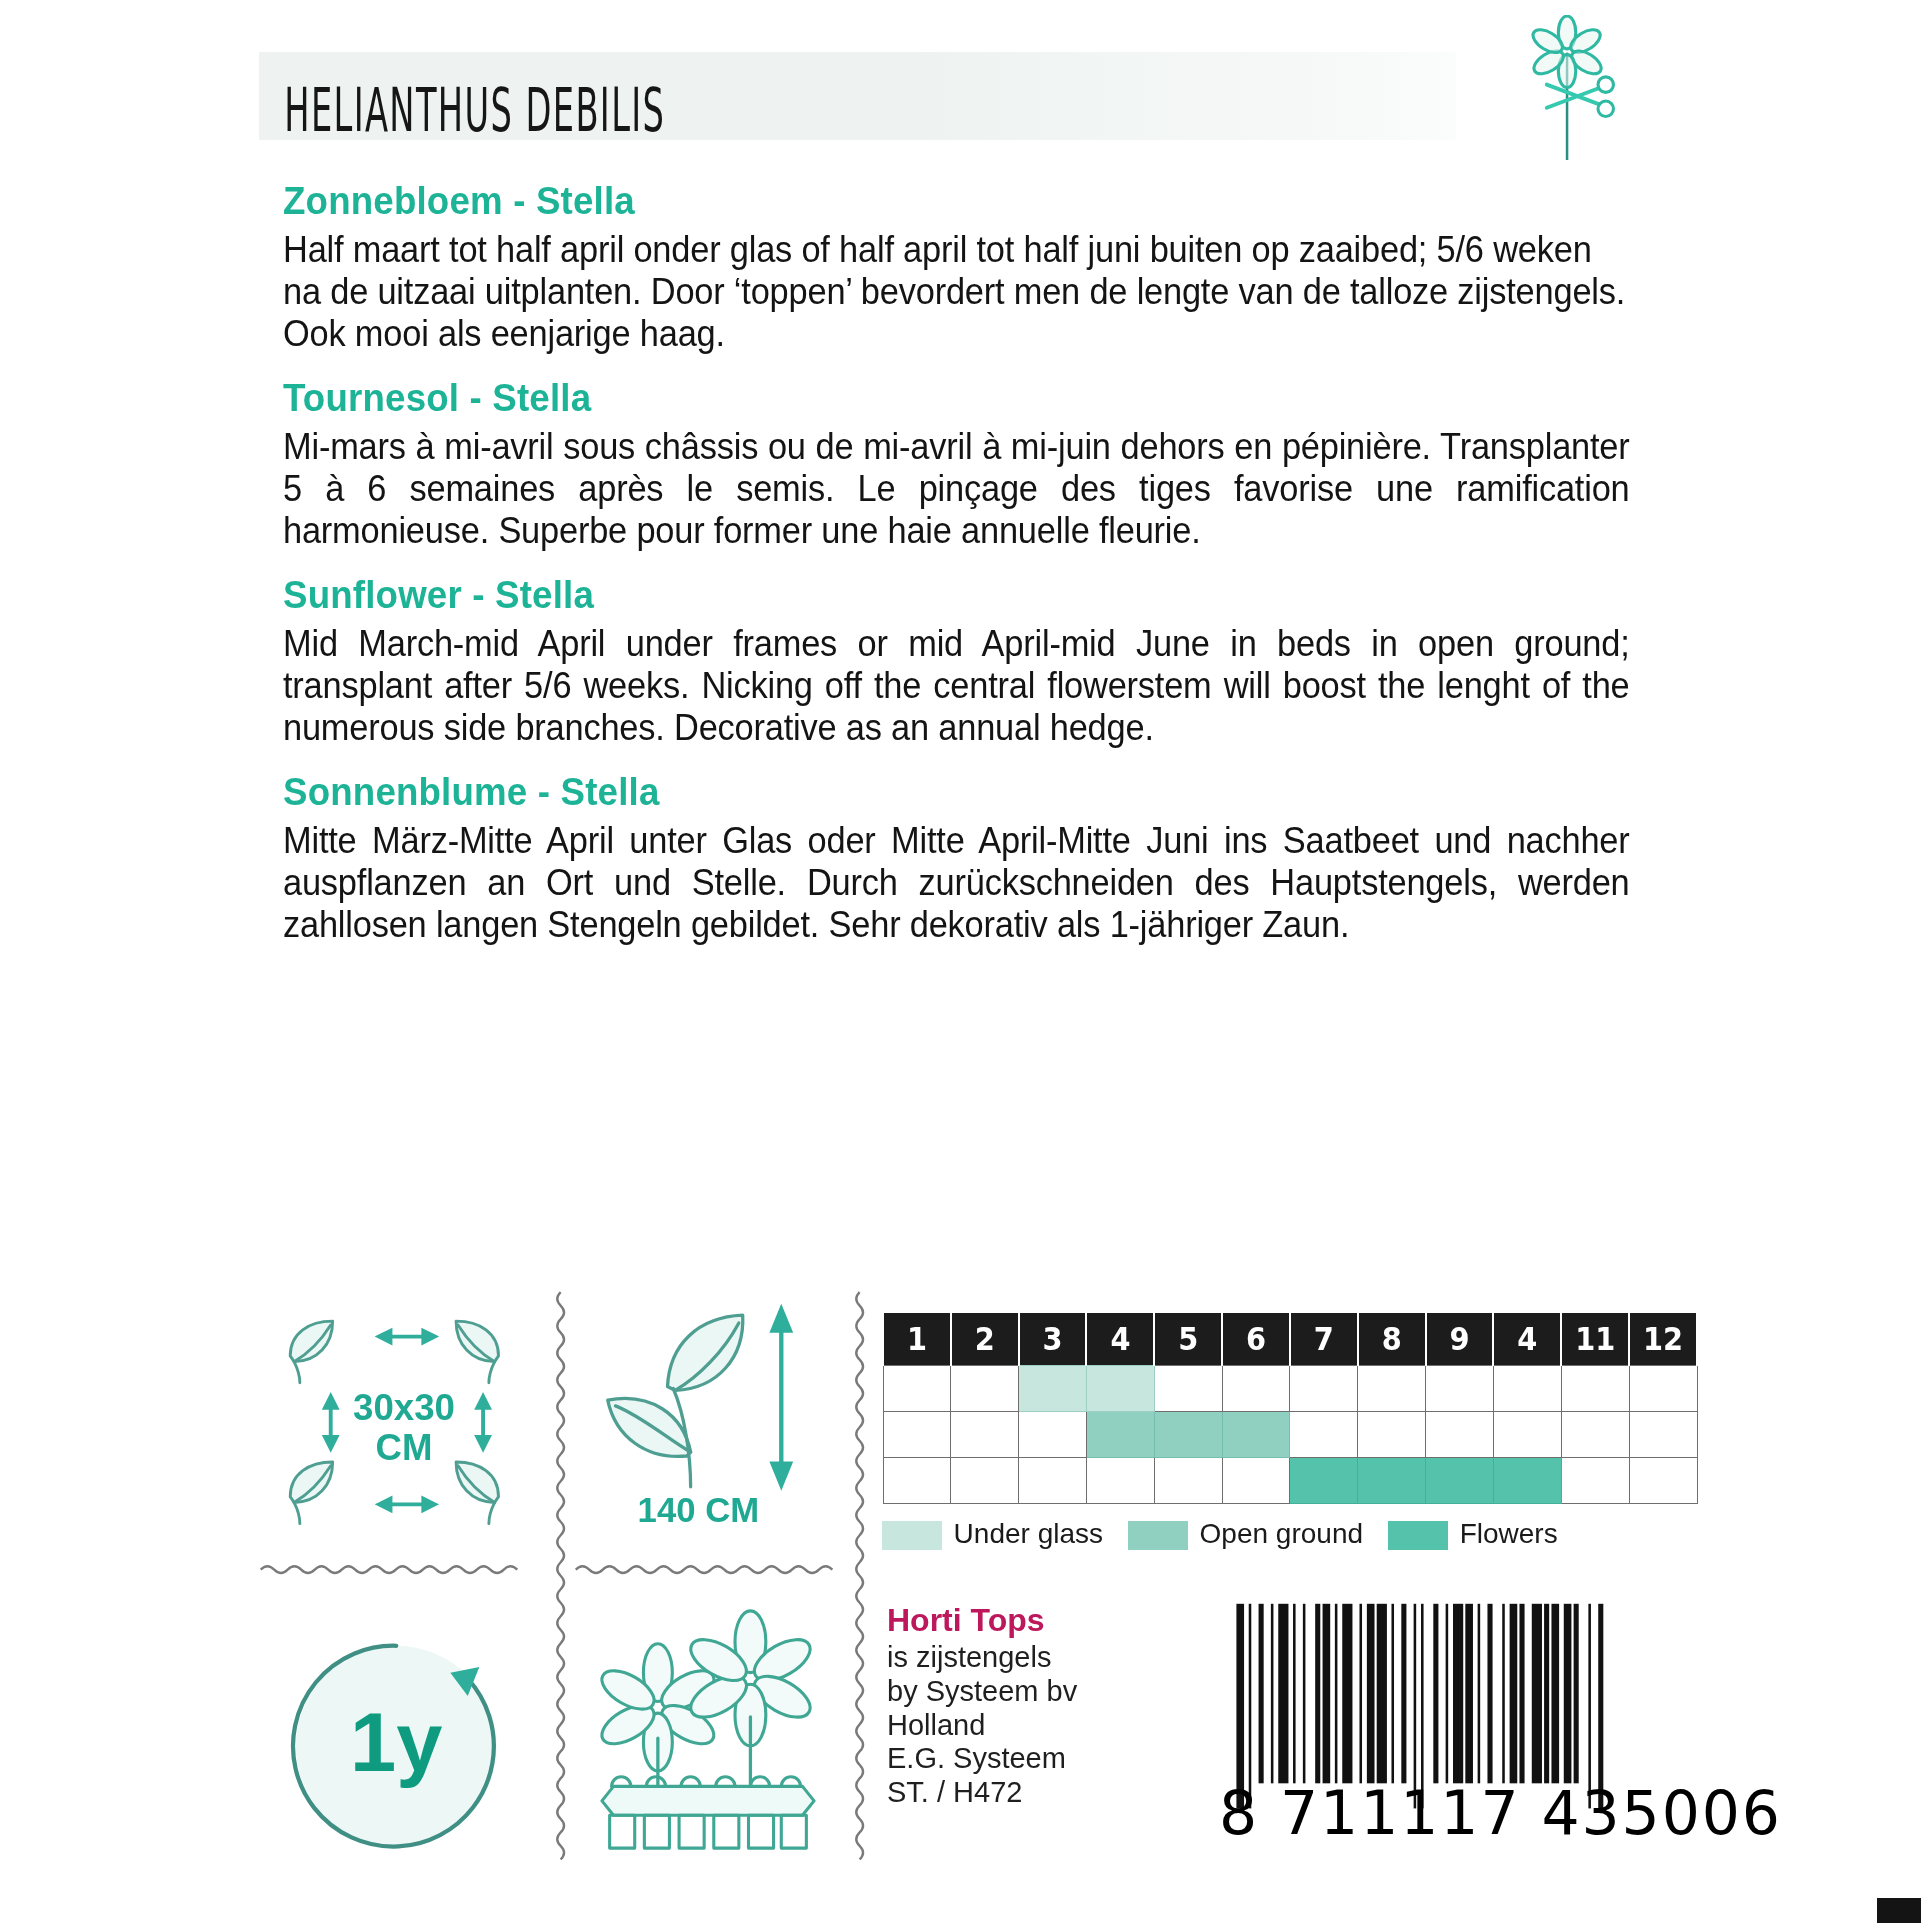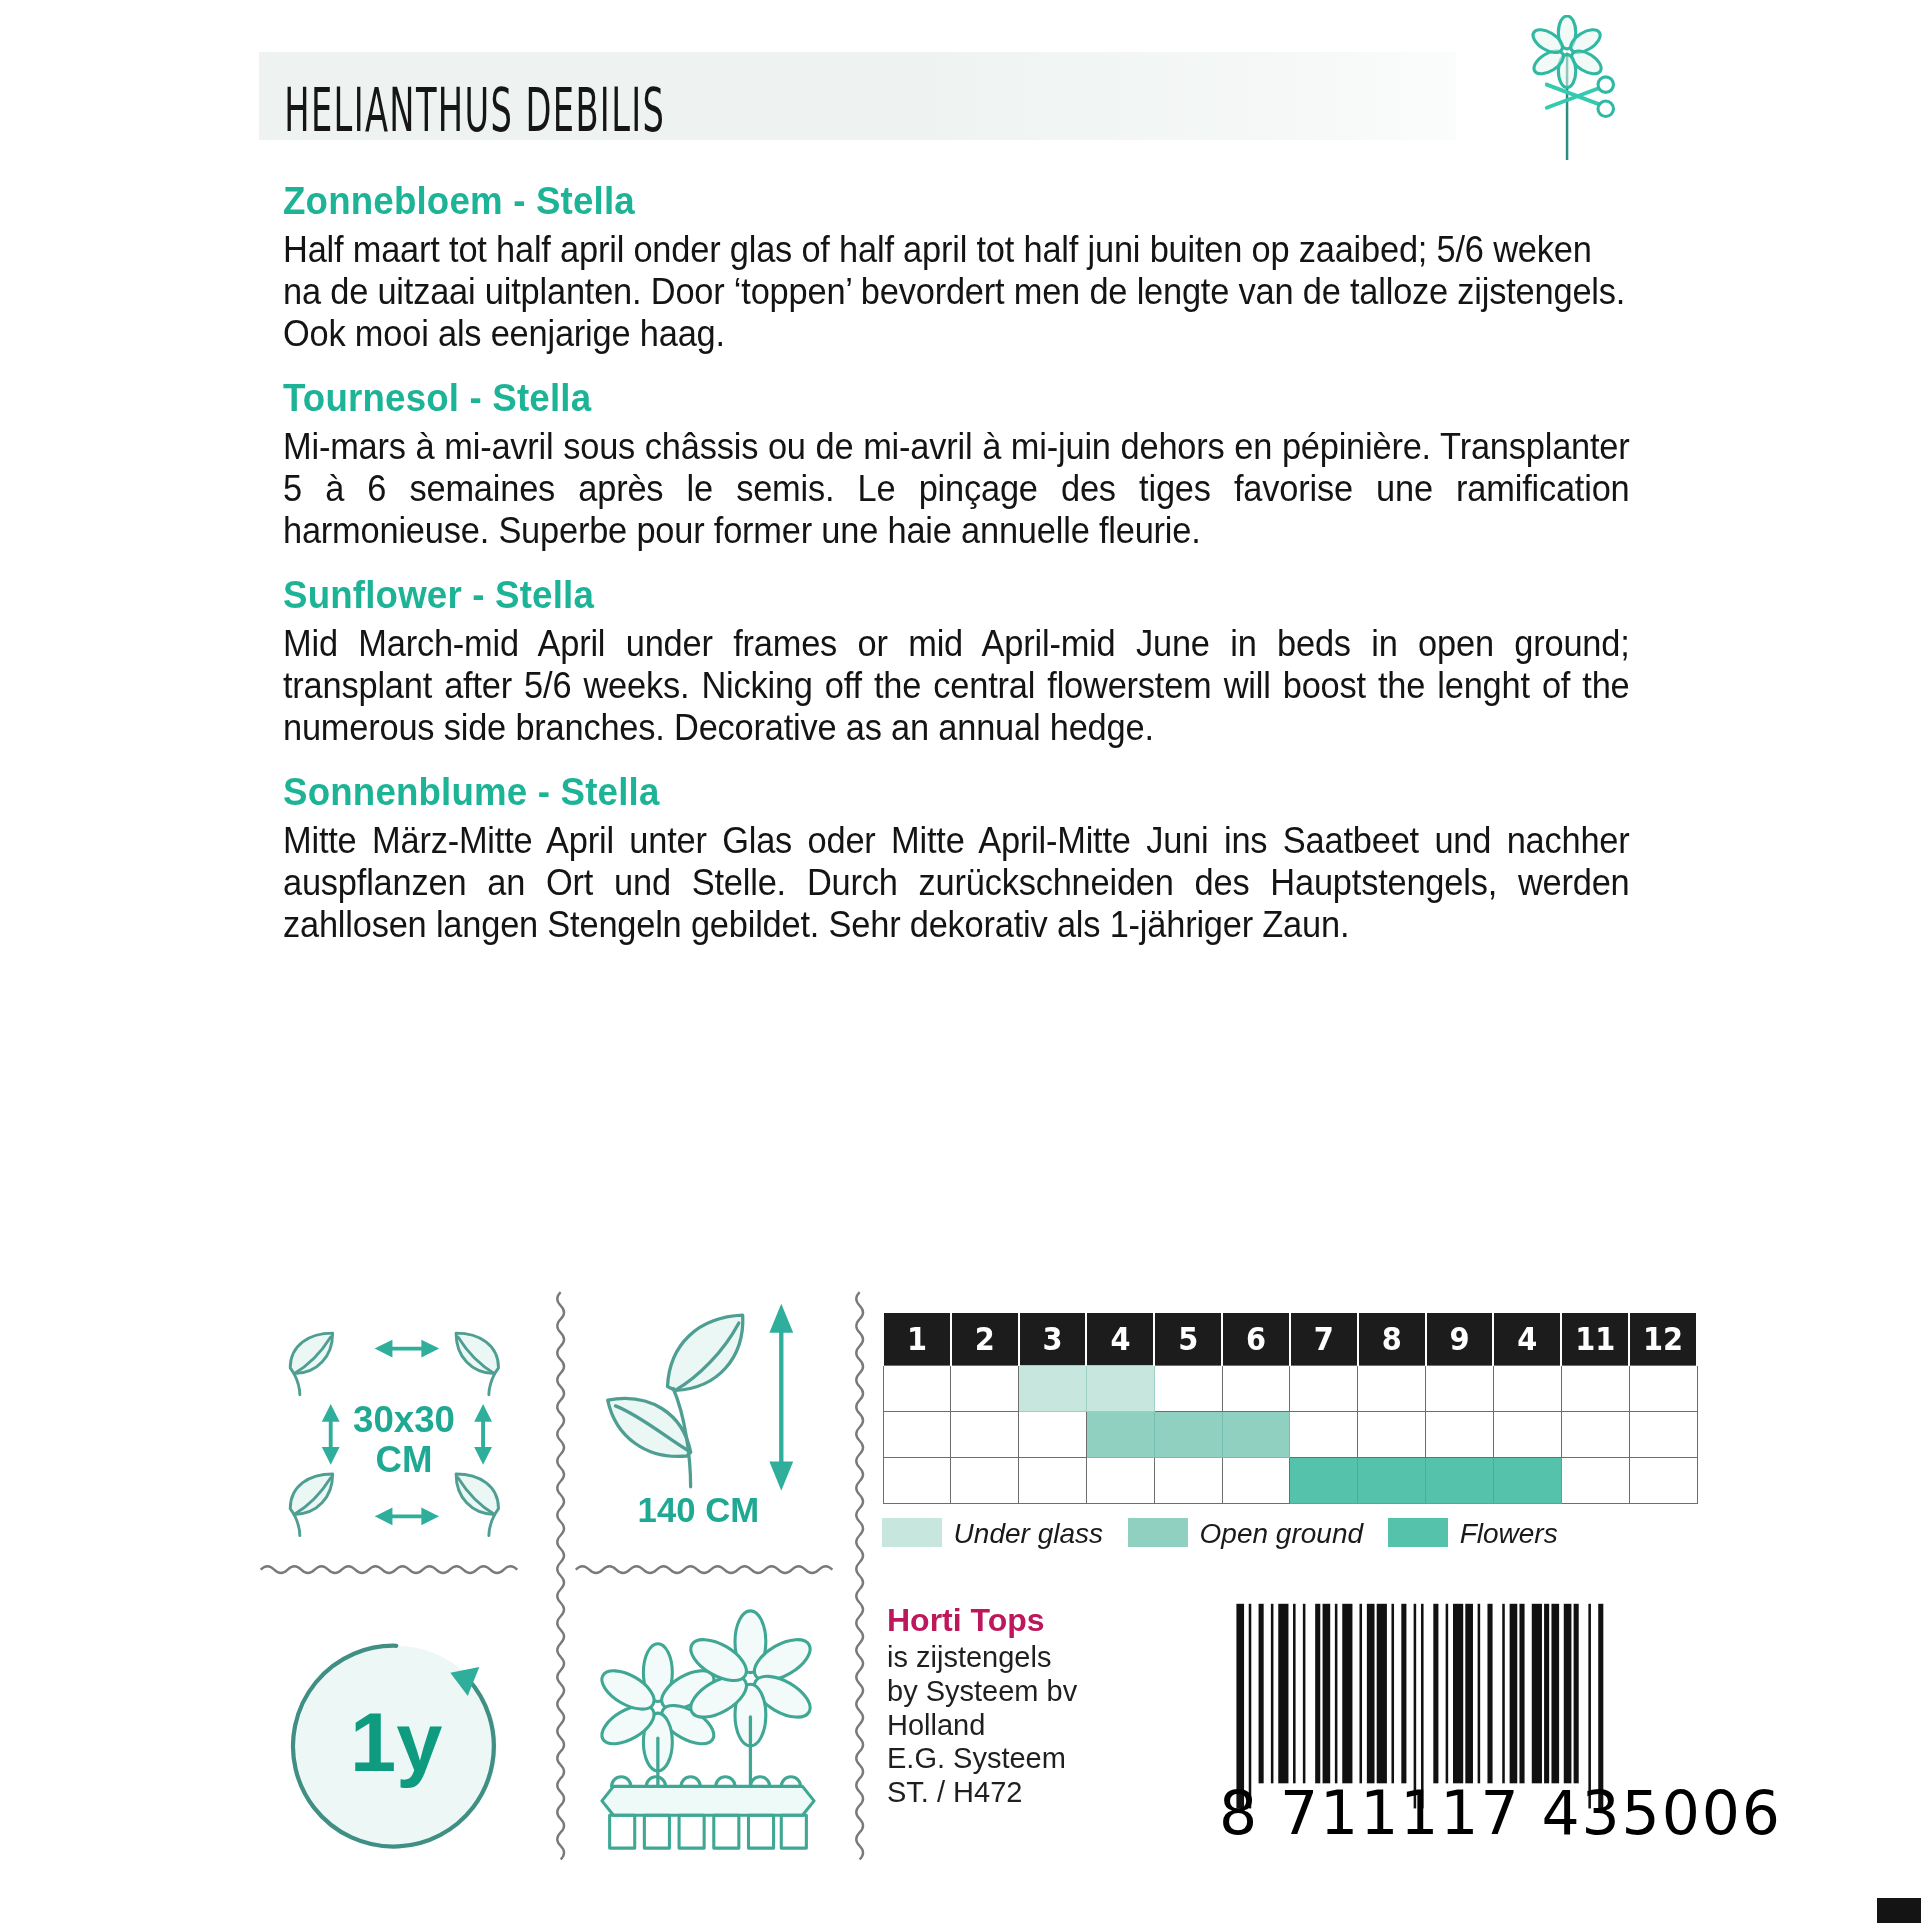--- a/index.html
+++ b/index.html
@@ -81,21 +81,21 @@
   
   .bottom {
     position: absolute;
     left: 259px;
     top: 1294px;
     width: 1439px;
     height: 599px;
   }
   .panel { position: absolute; }
 
-  .panel-spacing { left: 0px;   top: 16px;   width: 290px; height: 270px; }
+  .panel-spacing { left: 0px;   top: 4px;   width: 290px; height: 270px; }
   .panel-height  { left: 314px; top: 0px;   width: 270px; height: 270px; }
   .panel-cycle   { left: 0px;   top: 317px; width: 290px; height: 280px; }
   .panel-bed     { left: 314px; top: 309px; width: 270px; height: 280px; }
   .panel-cal     { left: 623px; top: 19.3px;  width: 816px; height: 251px; }
   .panel-brand   { left: 628px; top: 309px; width: 232px; height: 280px; }
   .panel-barcode { left: 960px; top: 304px; width: 531px; height: 280px; }
 
   
   .wavy { position: absolute; }
 
@@ -126,21 +126,21 @@
   td.fill-ground { background: #8fd0c1 !important; border-color: #76bfae !important; }
   td.fill-flower { background: #55c2ac !important; border-color: #44b09a !important; }
 
   .legend {
     display: flex;
     align-items: center;
     margin-top: 13.5px;
     font-size: 28px;
     color: #1a1a1a;
   }
-  .legend-item { display: flex; align-items: flex-start; margin-right: 25px; font-style: italic; }
+  .legend-item { display: flex; align-items: flex-end; margin-right: 25px; }
   .legend-swatch { width: 60px; height: 29px; margin-right: 11.6px; }
 
   
   .brand-name {
     font-size: 32px;
     font-weight: bold;
     color: #be185d;
     line-height: 1.12;
     margin-bottom: 1.9px;
   }

